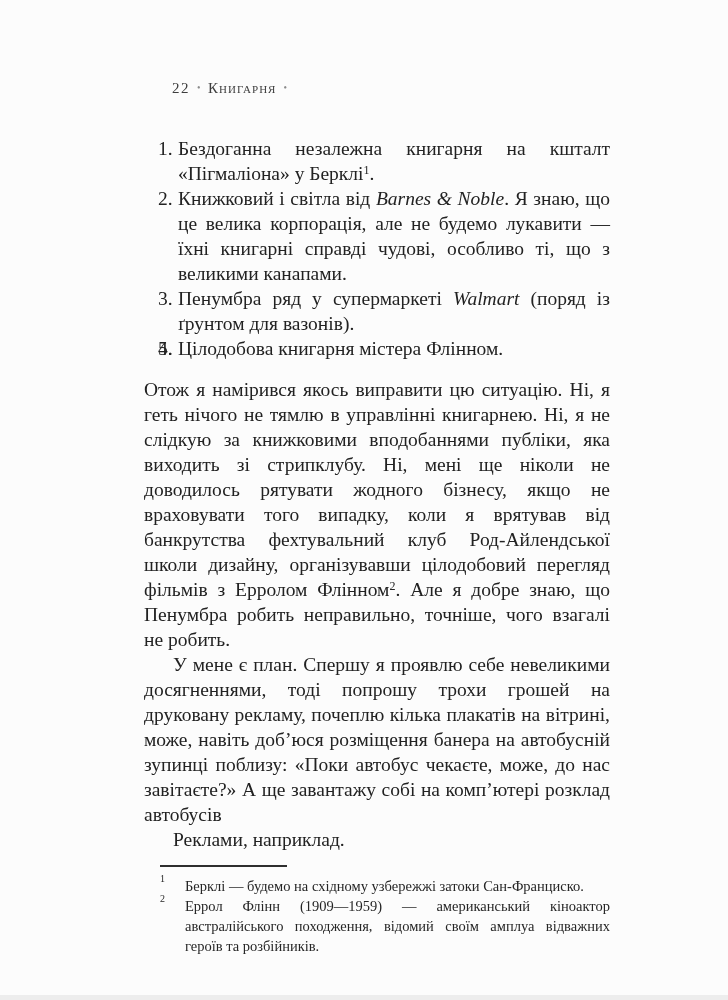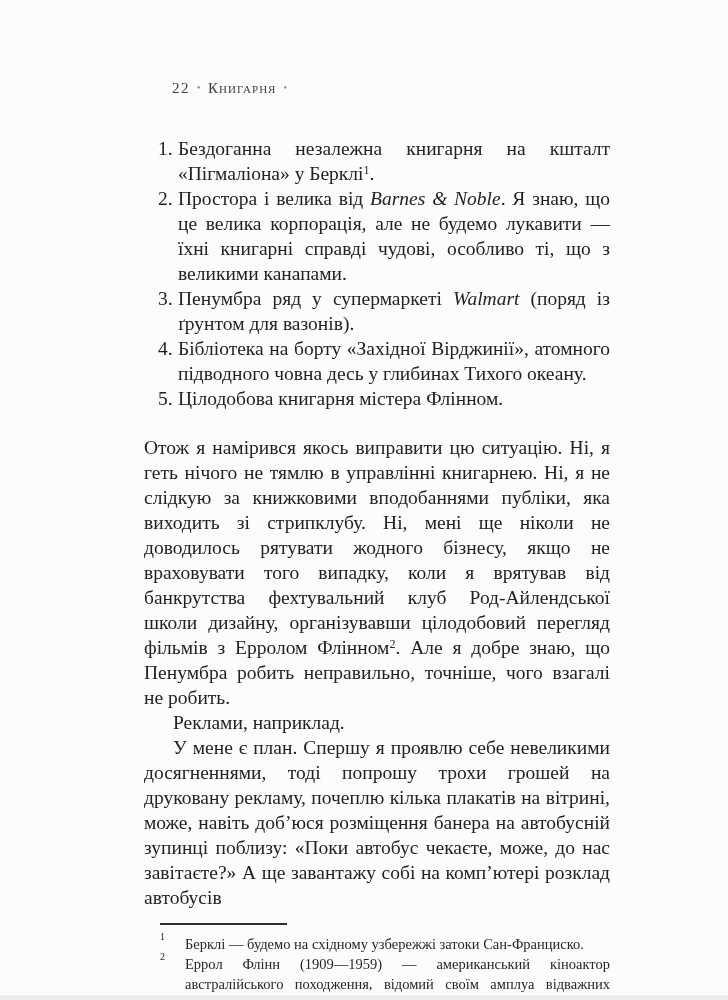--- a/index.html
+++ b/index.html
@@ -66,21 +66,21 @@
   }
   sup.fn-ref {
     font-size: 12px;
     line-height: 0;
     vertical-align: 6px;
   }
   .para {
     margin: 0;
   }
   .para.first {
-    margin-top: 24px;
+    margin-top: 16px;
   }
   .para.indent {
     text-indent: 29px;
   }
   .footnote-rule {
     width: 127px;
     height: 0;
     border-top: 2px solid #2f2f2f;
     margin: 13px 0 9px 16px;
   }
@@ -118,35 +118,35 @@
 <div class="page">
 
   <div class="running-header"><span class="page-num">22</span><span class="header-dot">•</span><span class="book-title">Книгарня</span><span class="header-dot">•</span></div>
 
   <div class="text-block">
 
     <div class="book-list">
 
       <div class="list-item"><span class="num">1.</span><span>Бездоганна незалежна книгарня на кшталт «Пігмаліона» у Берклі</span><sup class="fn-ref">1</sup><span>.</span></div>
 
-      <div class="list-item"><span class="num">2.</span><span>Простора і велика від </span><span class="italic">Barnes &amp; Noble</span><span>. Я знаю, що це велика корпорація, але не будемо лукавити — їхні книгарні справді чудові, особливо ті, що з великими канапами.</span></div>
+      <div class="list-item"><span class="num">2.</span><span>Книжковий і світла від </span><span class="italic">Barnes &amp; Noble</span><span>. Я знаю, що це велика корпорація, але не будемо лукавити — їхні книгарні справді чудові, особливо ті, що з великими канапами.</span></div>
 
       <div class="list-item"><span class="num">3.</span><span>Пенумбра ряд у супермаркеті </span><span class="italic">Walmart</span><span> (поряд із ґрунтом для вазонів).</span></div>
 
-      <div class="list-item"><span class="num">4.</span><span>Бібліотека на борту «Західної Вірджинії», атомного підводного човна десь у глибинах Тихого океану.</span></div>
+      <div class="list-item"><span class="num">4.</span></div>
 
       <div class="list-item"><span class="num">5.</span><span>Цілодобова книгарня містера Флінном.</span></div>
 
     </div>
 
     <p class="para first"><span>Отож я намірився якось виправити цю ситуацію. Ні, я геть нічого не тямлю в управлінні книгарнею. Ні, я не слідкую за книжковими вподобаннями публіки, яка виходить зі стрипклубу. Ні, мені ще ніколи не доводилось рятувати жодного бізнесу, якщо не враховувати того випадку, коли я врятував від банкрутства фехтувальний клуб Род-Айлендської школи дизайну, організувавши цілодобовий перегляд фільмів з Ерролом Флінном</span><sup class="fn-ref">2</sup><span>. Але я добре знаю, що Пенумбра робить неправильно, точніше, чого взагалі не робить.</span></p>
 
+    <p class="para indent"><span>У мене є план. Спершу я проявлю себе невеликими досягненнями, тоді попрошу трохи грошей на друковану рекламу, почеплю кілька плакатів на вітрині, може, навіть доб’юся розміщення банера на автобусній зупинці поблизу: «Поки автобус чекаєте, може, до нас завітаєте?» А ще завантажу собі на комп’ютері розклад автобусів</span></p>
+
     <p class="para indent"><span>Реклами, наприклад.</span></p>
-
-    <p class="para indent"><span>У мене є план. Спершу я проявлю себе невеликими досягненнями, тоді попрошу трохи грошей на друковану рекламу, почеплю кілька плакатів на вітрині, може, навіть доб’юся розміщення банера на автобусній зупинці поблизу: «Поки автобус чекаєте, може, до нас завітаєте?» А ще завантажу собі на комп’ютері розклад автобусів</span></p>
 
     <div class="footnote-rule"></div>
 
     <div class="footnotes">
 
       <div class="footnote"><sup class="fn-marker">1</sup><span>Берклі — будемо на східному узбережжі затоки Сан-Франциско.</span></div>
 
       <div class="footnote"><sup class="fn-marker">2</sup><span>Еррол Флінн (1909—1959) — американський кіноактор австралійського походження, відомий своїм амплуа відважних героїв та розбійників.</span></div>
 
     </div>

